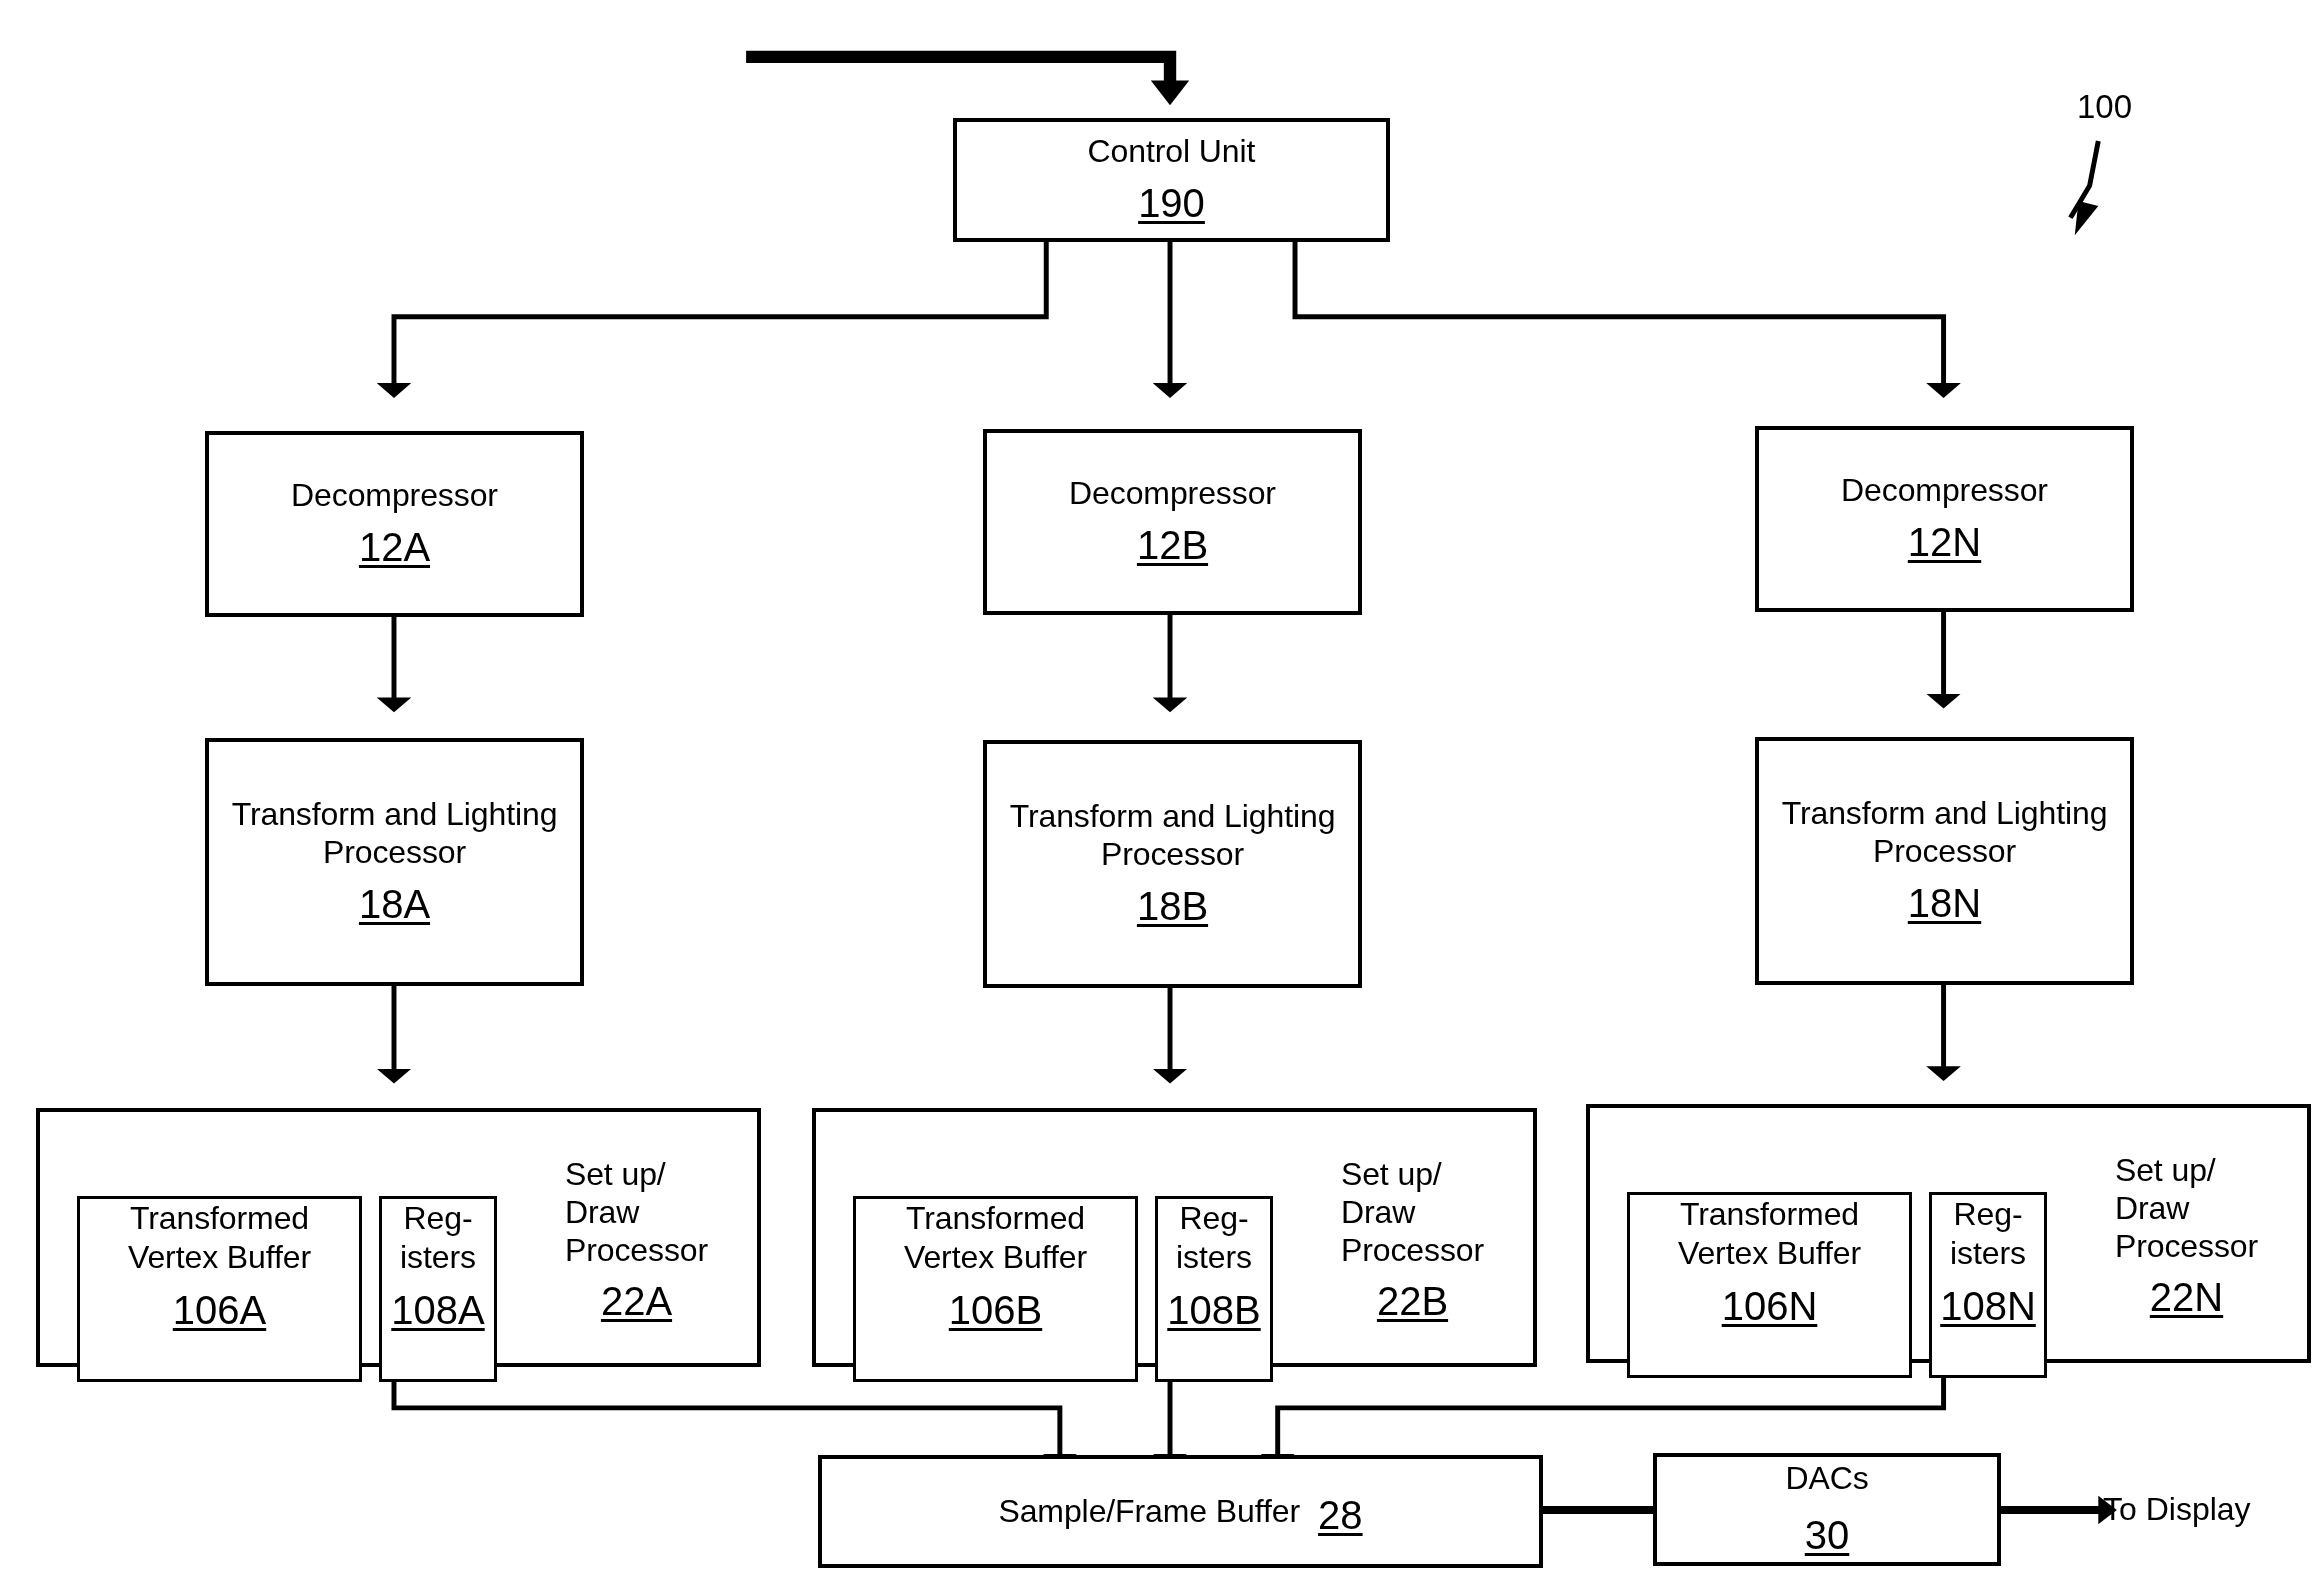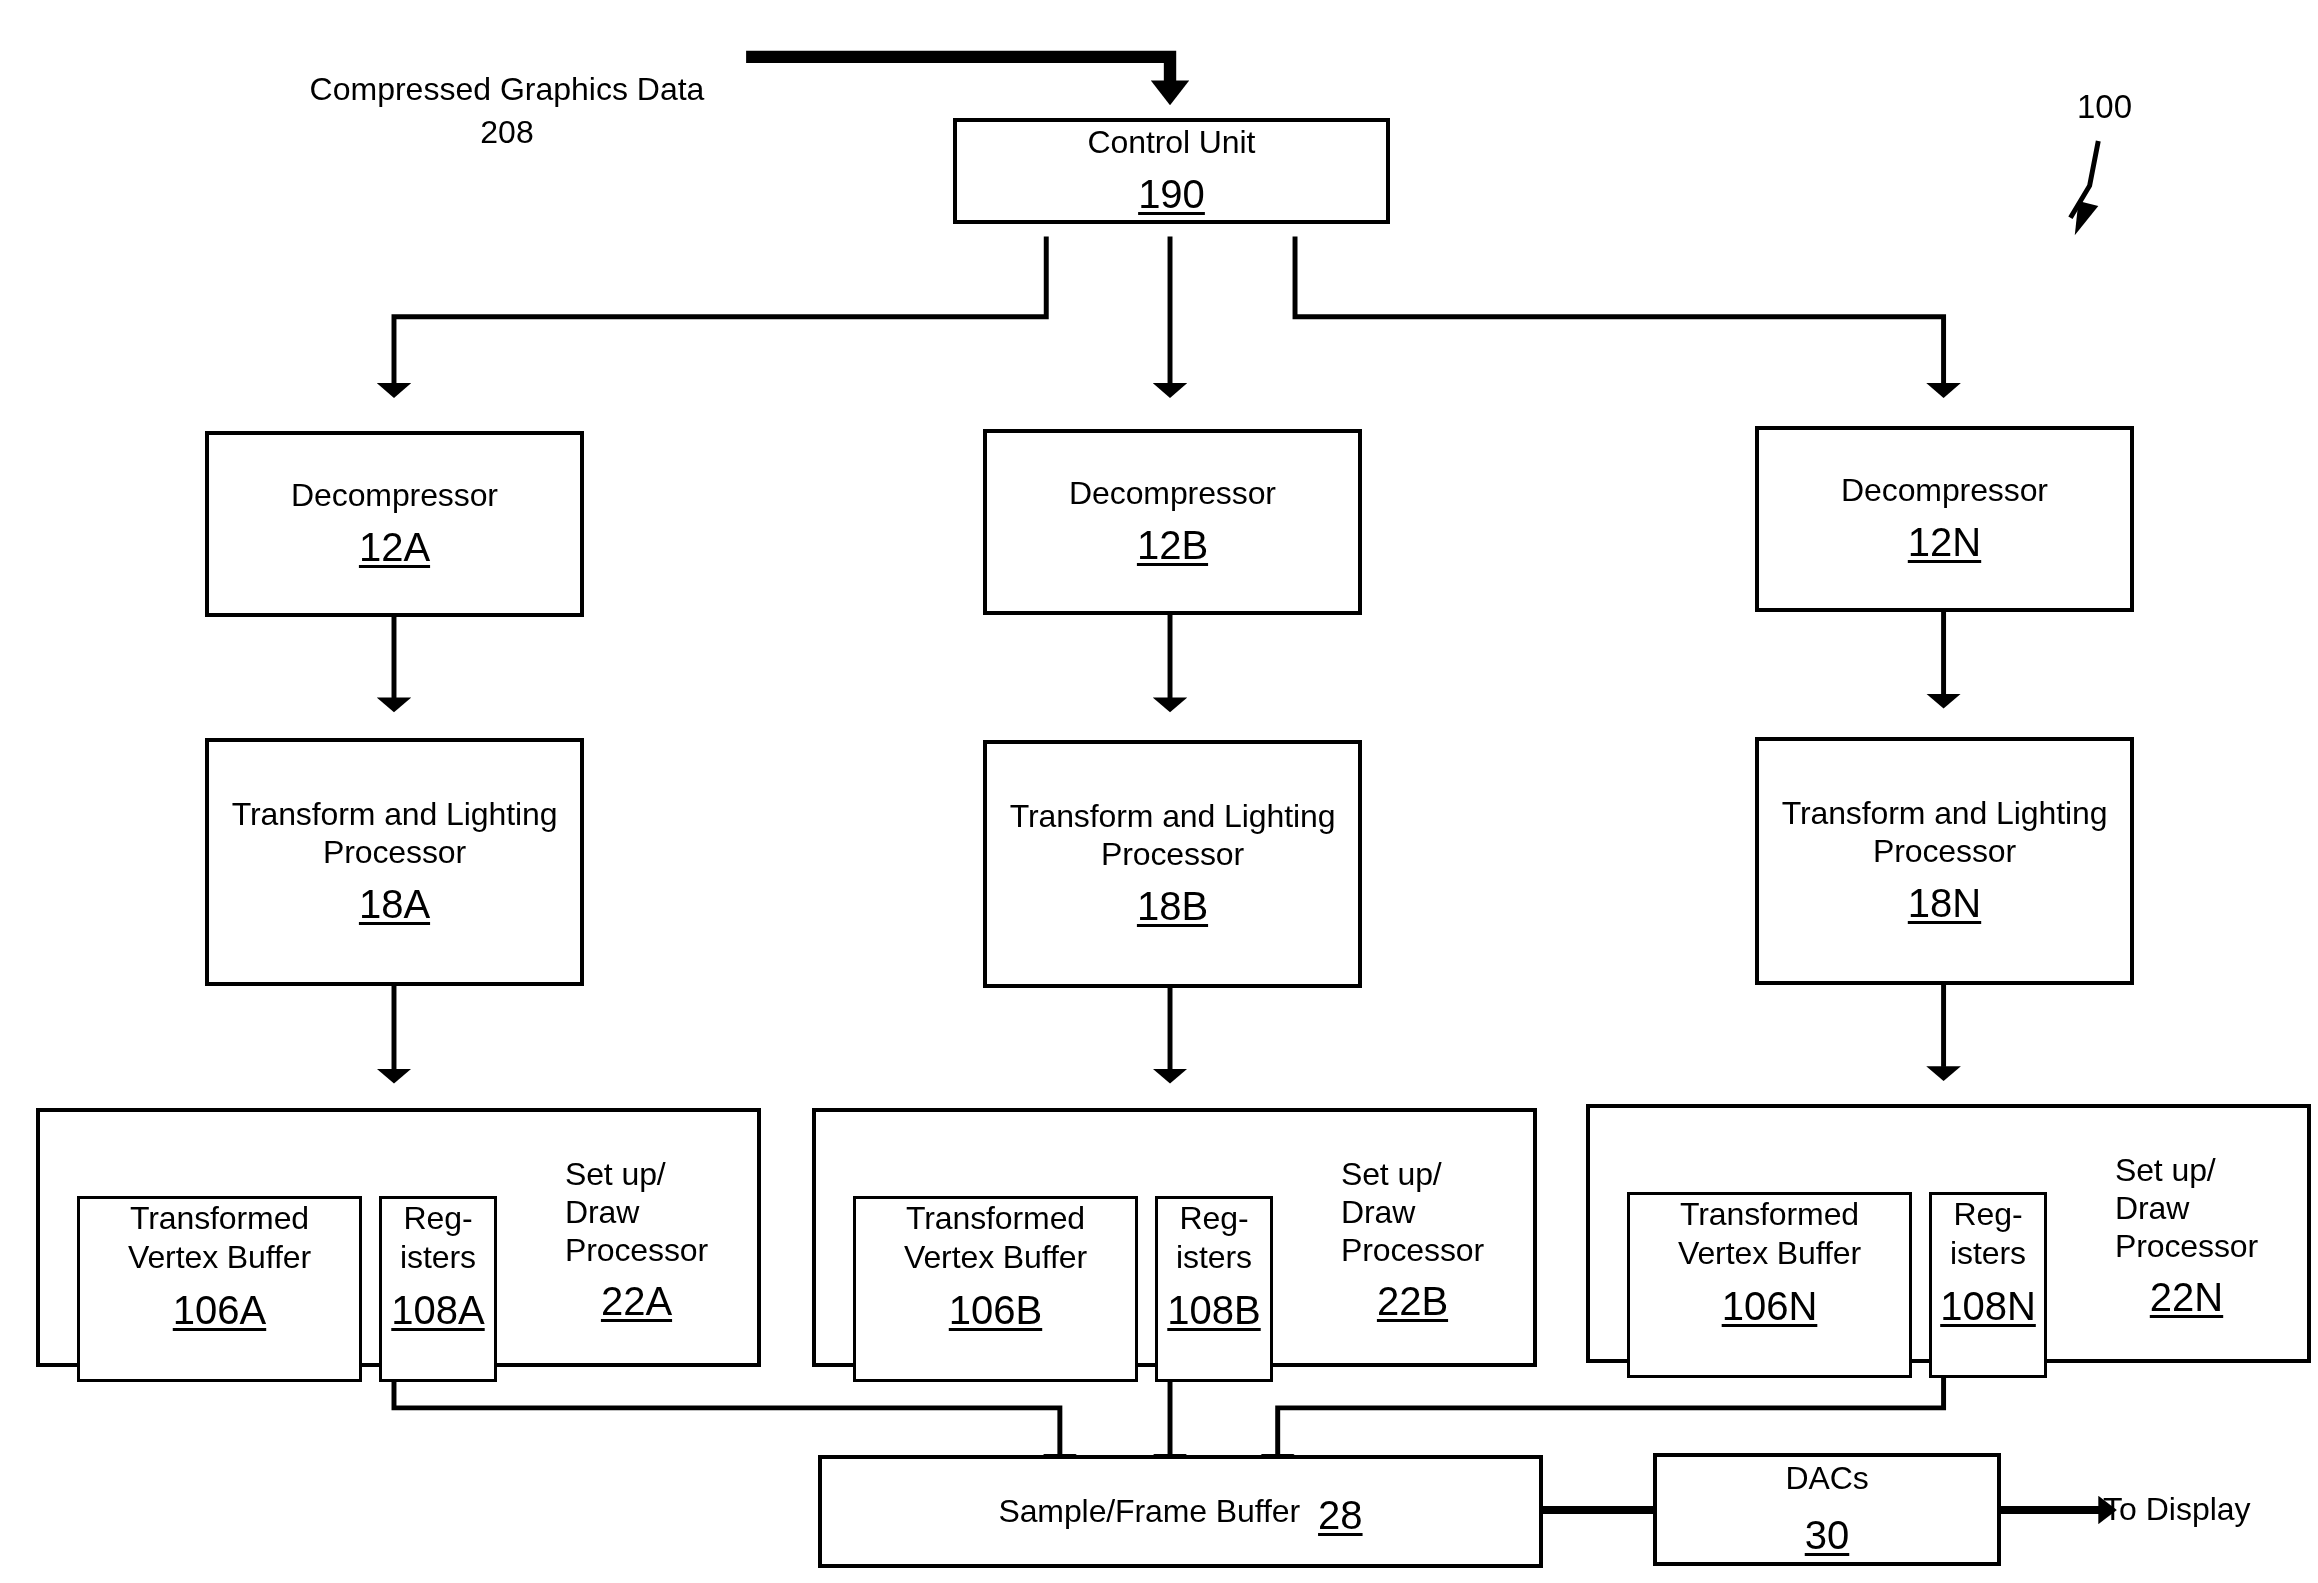--- a/index.html
+++ b/index.html
@@ -136,30 +136,26 @@
 
       <path d="M2490,2440 L2672,2440" stroke-width="13" marker-end="url(#ah)"></path>
 
       <path d="M3232,2440 L3392,2440" stroke-width="13" marker-end="url(#ah)"></path>
 
       <path d="M3390,228 L3376,300 L3345,352" stroke-width="8"></path>
     </g>
     <path d="M3352,380 L3390,333 L3358,325 z" fill="#000" stroke="none"></path>
   </svg>
 
-  <div class="ftext" style="left:272px; top:31px; width:470px;">
-    <span>Compressed Graphics Data</span>
-    <div class="num" style="margin-top:3.7px;">208</div>
-  </div>
 
   <div class="ftext num" style="left:2049px; top:87px; width:111px;">100</div>
 
   <div class="ftext" style="left:2103px; top:1490px; width:223px; text-align:left;">To Display</div>
 
-  <div class="box" style="left:953px; top:118px; width:437px; height:106px;">
+  <div class="box" style="left:953px; top:118px; width:437px; height:124px;">
     <div class="blk-title">Control Unit</div>
     <div class="blk-ref">190</div>
   </div>
 
   <div class="box" style="left:205px; top:431px; width:379px; height:186px;">
     <div class="blk-title">Decompressor</div>
     <div class="blk-ref">12A</div>
   </div>
 
   <div class="box" style="left:983px; top:429px; width:379px; height:186px;">

